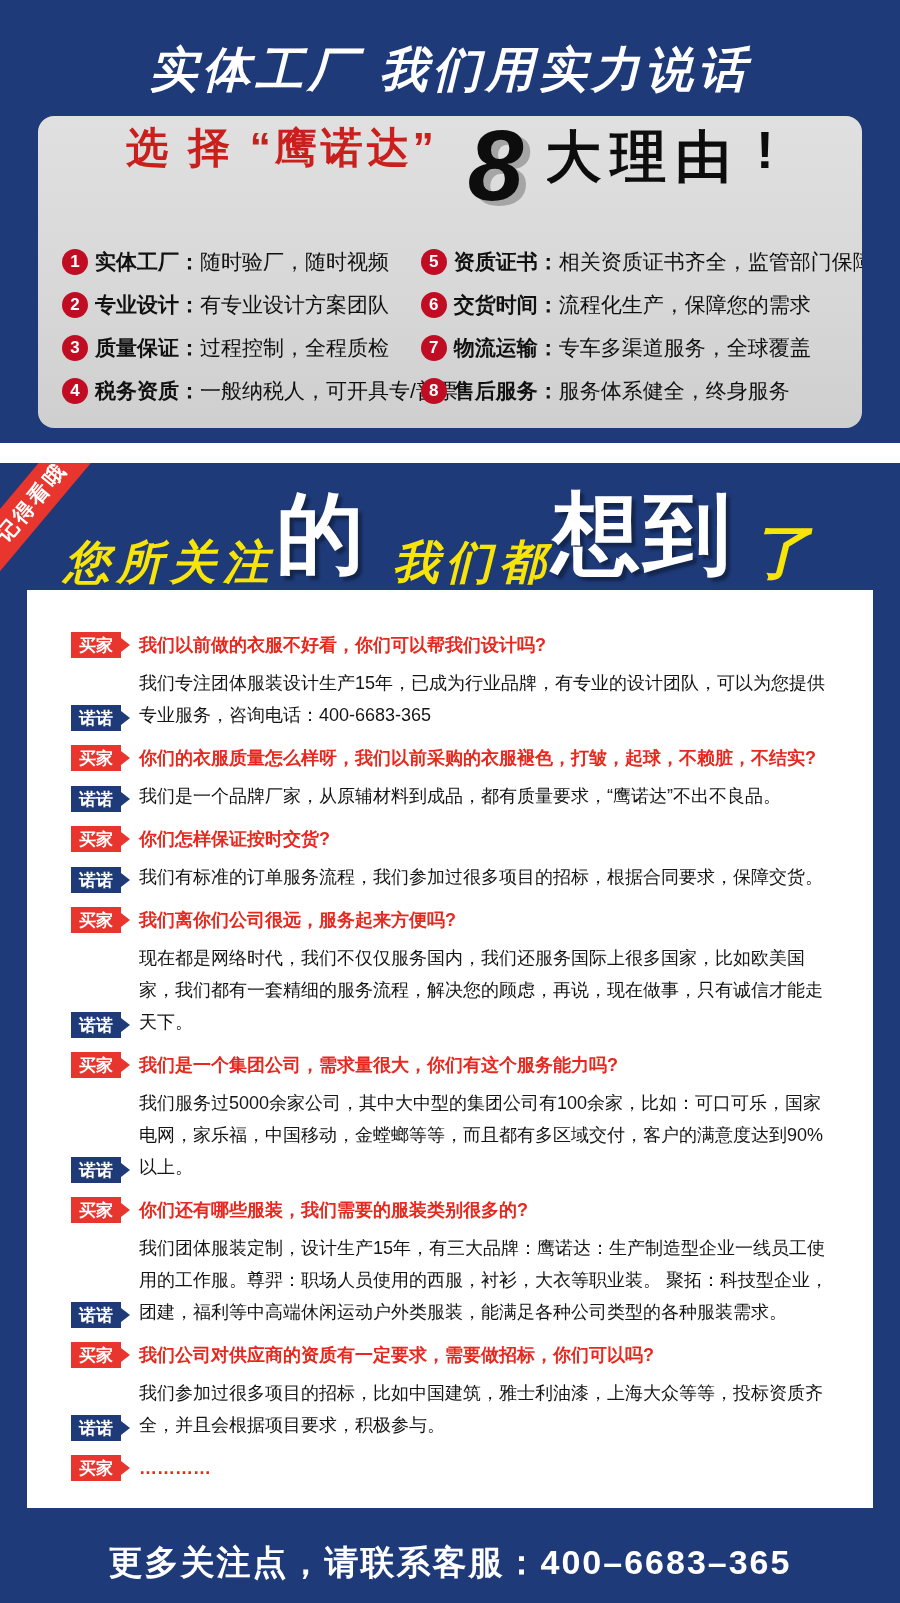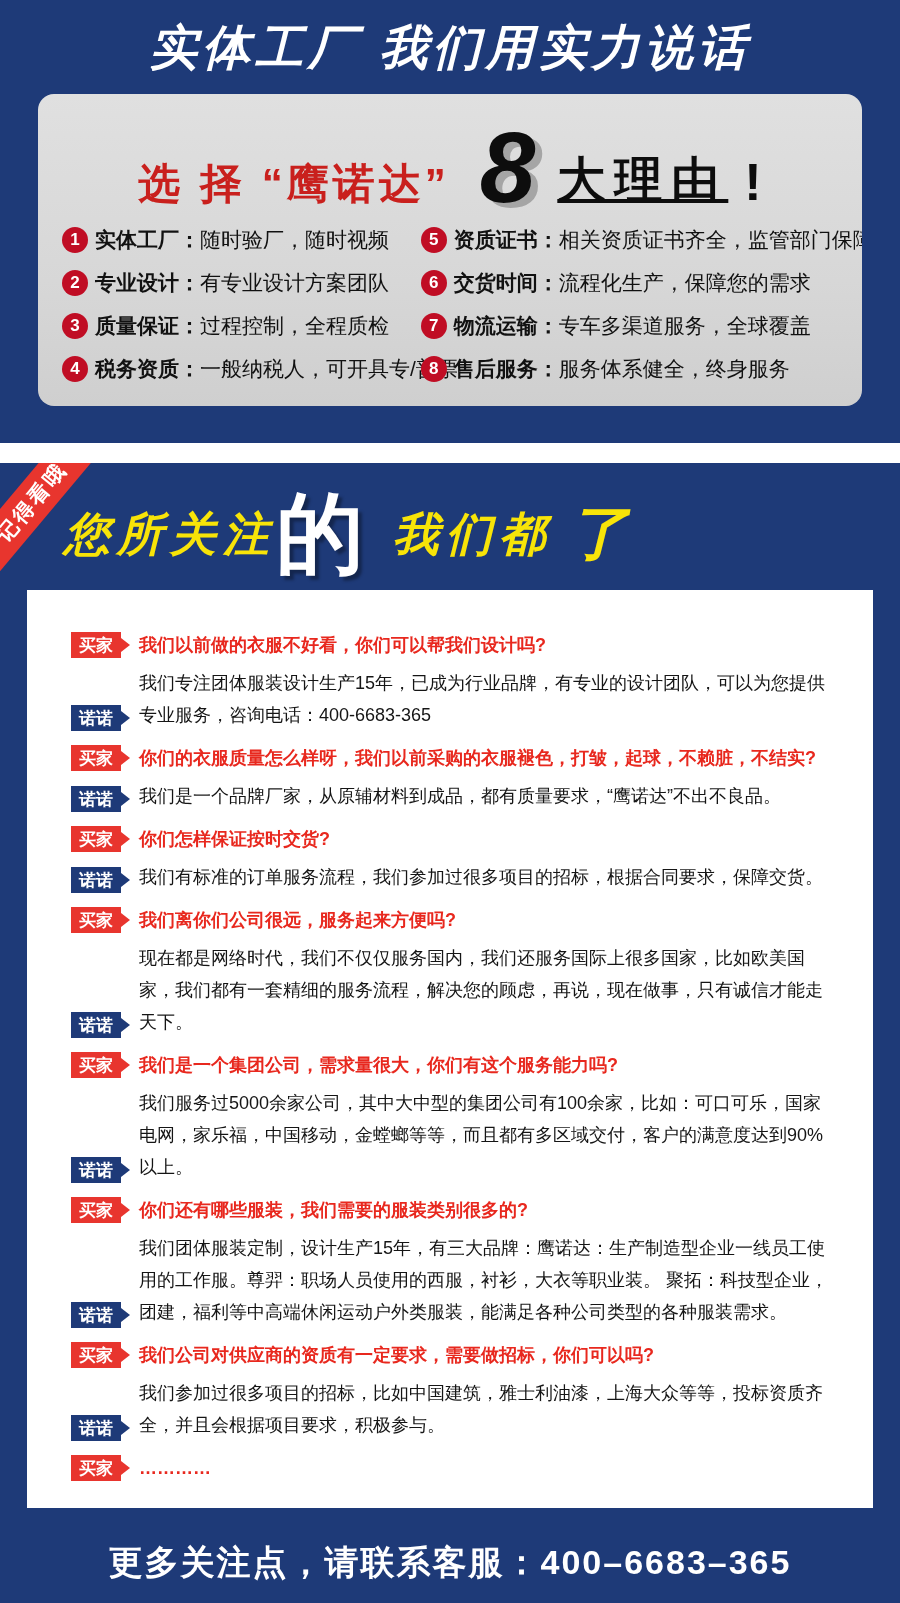--- a/index.html
+++ b/index.html
@@ -6,39 +6,39 @@
   html,body { width:900px; }
   body {
     font-family:"Liberation Sans","DejaVu Sans",sans-serif;
     width:900px; height:1603px; background:#ffffff; overflow:hidden;
   }
   .navy { background:#1e3a78; }
 
   
   .section-top { height:443px; overflow:hidden; }
   .top-title {
-    padding-top:16px; text-align:center; color:#ffffff;
+    padding-top:38px; text-align:center; color:#ffffff;
     font-size:48px; font-weight:bold; font-style:italic;
     letter-spacing:5px; white-space:nowrap;
   }
   .reasons-box {
     width:824px; height:312px; margin:14px auto 0;
     background:linear-gradient(180deg,#e0e0e0 0%,#d7d7d7 60%,#cfcfcf 100%);
     border-radius:16px; overflow:hidden;
   }
   .reasons-heading {
-    display:flex; align-items:flex-end; justify-content:center;
-    padding-top:31px; height:118px;gap:14px;
+    display:flex; align-items:flex-start; justify-content:center;
+    padding-top:4px; height:118px;gap:14px;
   }
   .rh-prefix { color:#c9201d; font-size:42px; font-weight:900; letter-spacing:4px; }
   .rh-number {
     color:#0d0d0d; font-size:100px; font-weight:900; font-style:italic;
     line-height:0.9; margin:0 8px 0 16px; text-shadow:7px 5px 0 #a5a5a5;
   }
-  .rh-suffix { color:#0d0d0d; font-size:48px; font-weight:900; letter-spacing:9px;text-decoration:underline; }
+  .rh-suffix { color:#0d0d0d; font-size:56px; font-weight:900; letter-spacing:9px; }
   .rh-exclaim { color:#0d0d0d; font-size:52px; font-weight:900; margin-left:2px; }
   .reasons-grid {
     display:grid; grid-template-columns:46% 54%;
     grid-template-rows:repeat(4,43px); grid-auto-flow:column;
     padding:6px 20px 0 24px;
   }
   .reason-row { display:flex; align-items:center; font-size:21px; color:#111; white-space:nowrap; }
   .num-circle {
     width:26px; height:26px; border-radius:50%; background:#c00d24;
     color:#fff; font-size:17px; font-weight:bold; flex-shrink:0;
@@ -52,21 +52,21 @@
 
   
   .section-banner { height:127px; position:relative; overflow:hidden; }
   .ribbon {
     position:absolute; top:19px; left:-48px; width:160px; height:40px;
     background:#e8352e; transform:rotate(-50deg);
     display:flex; align-items:center; justify-content:center;
     color:#ffffff; font-size:21px; font-weight:bold; letter-spacing:3px;
   }
   .banner-heading {
-    display:flex; align-items:center; padding-left:64px; padding-top:12px;
+    display:flex; align-items:flex-end; padding-left:64px; padding-top:12px;
     white-space:nowrap;
     font-family:Liberation Mono, monospace;
   }
   .bh-yellow { color:#f8e408; font-size:46px; font-weight:900; font-style:italic; letter-spacing:7px; }
   .bh-white  { color:#ffffff; font-size:88px; font-weight:900; letter-spacing:3px;
                text-shadow:4px 4px 3px rgba(0,0,0,0.35); }
   .bh-gap { margin-left:26px; }
   .bh-last { font-size:60px; margin-left:16px; letter-spacing:0; }
 
   
@@ -159,20 +159,21 @@
 </div>
 
 <div class="gap-white"></div>
 
 <div class="section-banner navy">
   <div class="ribbon">记得看哦</div>
   <div class="banner-heading">
     <span class="bh-yellow">您所关注</span>
     <span class="bh-white">的</span>
     <span class="bh-yellow bh-gap">我们都</span>
+    <span class="bh-white">想到</span>
     <span class="bh-yellow bh-last">了</span>
   </div>
 </div>
 
 <div class="main-wrap navy">
   <div class="qa-panel">
 
     <div class="qa-group">
       <div class="qa-row q">
         <span class="tag tag-buyer">买家</span>

